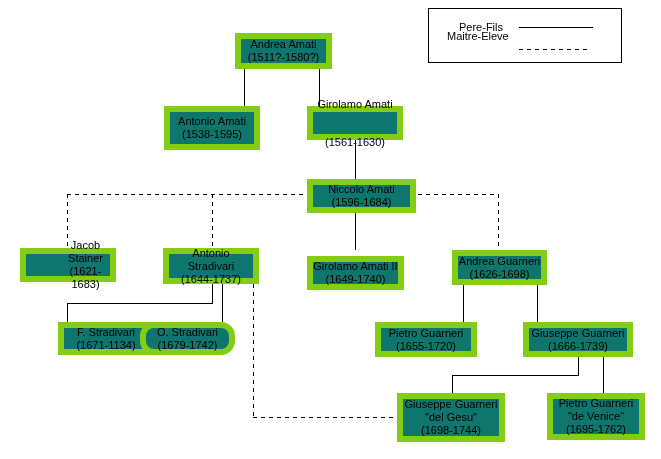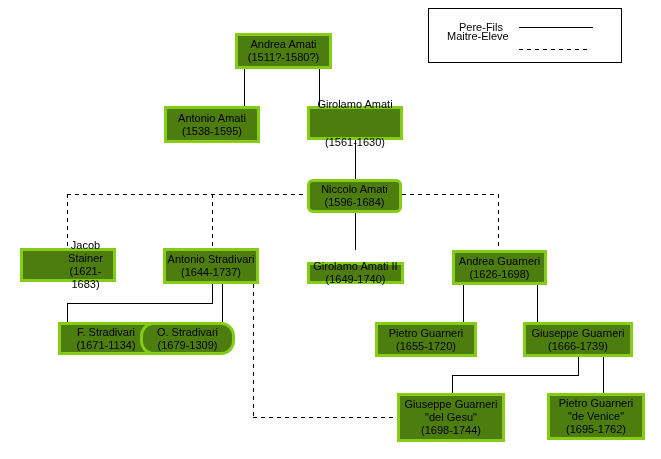--- a/index.html
+++ b/index.html
@@ -7,22 +7,22 @@
     position:relative;
     width:661px;height:459px;
     background:#ffffff;
     font-family:"Liberation Sans", sans-serif;
     font-size:11px;
     color:#000;
     overflow:hidden;
   }
   .node{
     position:absolute;
-    border:3px solid #84cc16;
-    background:#4d7c0f;
+    border:6px solid #84cc16;
+    background:#0f766e;
     display:flex;
     flex-direction:column;
     justify-content:center;
     align-items:center;
     text-align:center;
     line-height:13px;
     box-sizing:border-box;
   }
   .seg{position:absolute;}
   .sv{width:1px;background:#000;}
@@ -74,63 +74,63 @@
   <div class="seg dh" style="left:402px;top:194px;width:96px;"></div>
   <div class="seg dv" style="left:498px;top:194px;height:56px;"></div>
   <div class="seg dv" style="left:253px;top:284px;height:133px;"></div>
   <div class="seg dh" style="left:253px;top:417px;width:144px;"></div>
 
   <div class="node" style="left:235px;top:33px;width:97px;height:36px;">
     <div>Andrea Amati</div>
     <div>(1511?-1580?)</div>
   </div>
 
-  <div class="node" style="left:164px;top:106px;width:96px;height:37px;">
+  <div class="node" style="left:164px;top:106px;width:96px;height:44px;">
     <div>Antonio Amati</div>
     <div>(1538-1595)</div>
   </div>
 
   <div class="node" style="left:307px;top:106px;width:96px;height:34px;gap:25px;">
     <div>Girolamo Amati</div>
     <div>(1561-1630)</div>
   </div>
 
-  <div class="node" style="left:307px;top:179px;width:95px;height:34px;border-radius:6px;">
+  <div class="node" style="left:307px;top:179px;width:109px;height:34px;">
     <div>Niccolo Amati</div>
     <div>(1596-1684)</div>
   </div>
 
   <div class="node" style="left:20px;top:248px;width:96px;height:34px;padding-left:35px;">
     <div>Jacob Stainer</div>
     <div>(1621-1683)</div>
   </div>
 
   <div class="node" style="left:163px;top:248px;width:96px;height:36px;">
     <div>Antonio Stradivari</div>
     <div>(1644-1737)</div>
   </div>
 
-  <div class="node" style="left:307px;top:262px;width:97px;height:22px;">
+  <div class="node" style="left:307px;top:256px;width:97px;height:34px;">
     <div>Girolamo Amati II</div>
     <div>(1649-1740)</div>
   </div>
 
   <div class="node" style="left:452px;top:250px;width:95px;height:35px;">
     <div>Andrea Guarneri</div>
     <div>(1626-1698)</div>
   </div>
 
   <div class="node" style="left:20px;top:322px;width:96px;height:33px;margin-left:38px;">
     <div>F. Stradivari</div>
     <div>(1671-1134)</div>
   </div>
 
   <div class="node" style="left:140px;top:322px;width:95px;height:33px;border-radius:14px;">
     <div>O. Stradivari</div>
-    <div>(1679-1309)</div>
+    <div>(1679-1742)</div>
   </div>
 
   <div class="node" style="left:375px;top:322px;width:102px;height:35px;">
     <div>Pietro Guarneri</div>
     <div>(1655-1720)</div>
   </div>
 
   <div class="node" style="left:523px;top:322px;width:110px;height:35px;">
     <div>Giuseppe Guarneri</div>
     <div>(1666-1739)</div>

